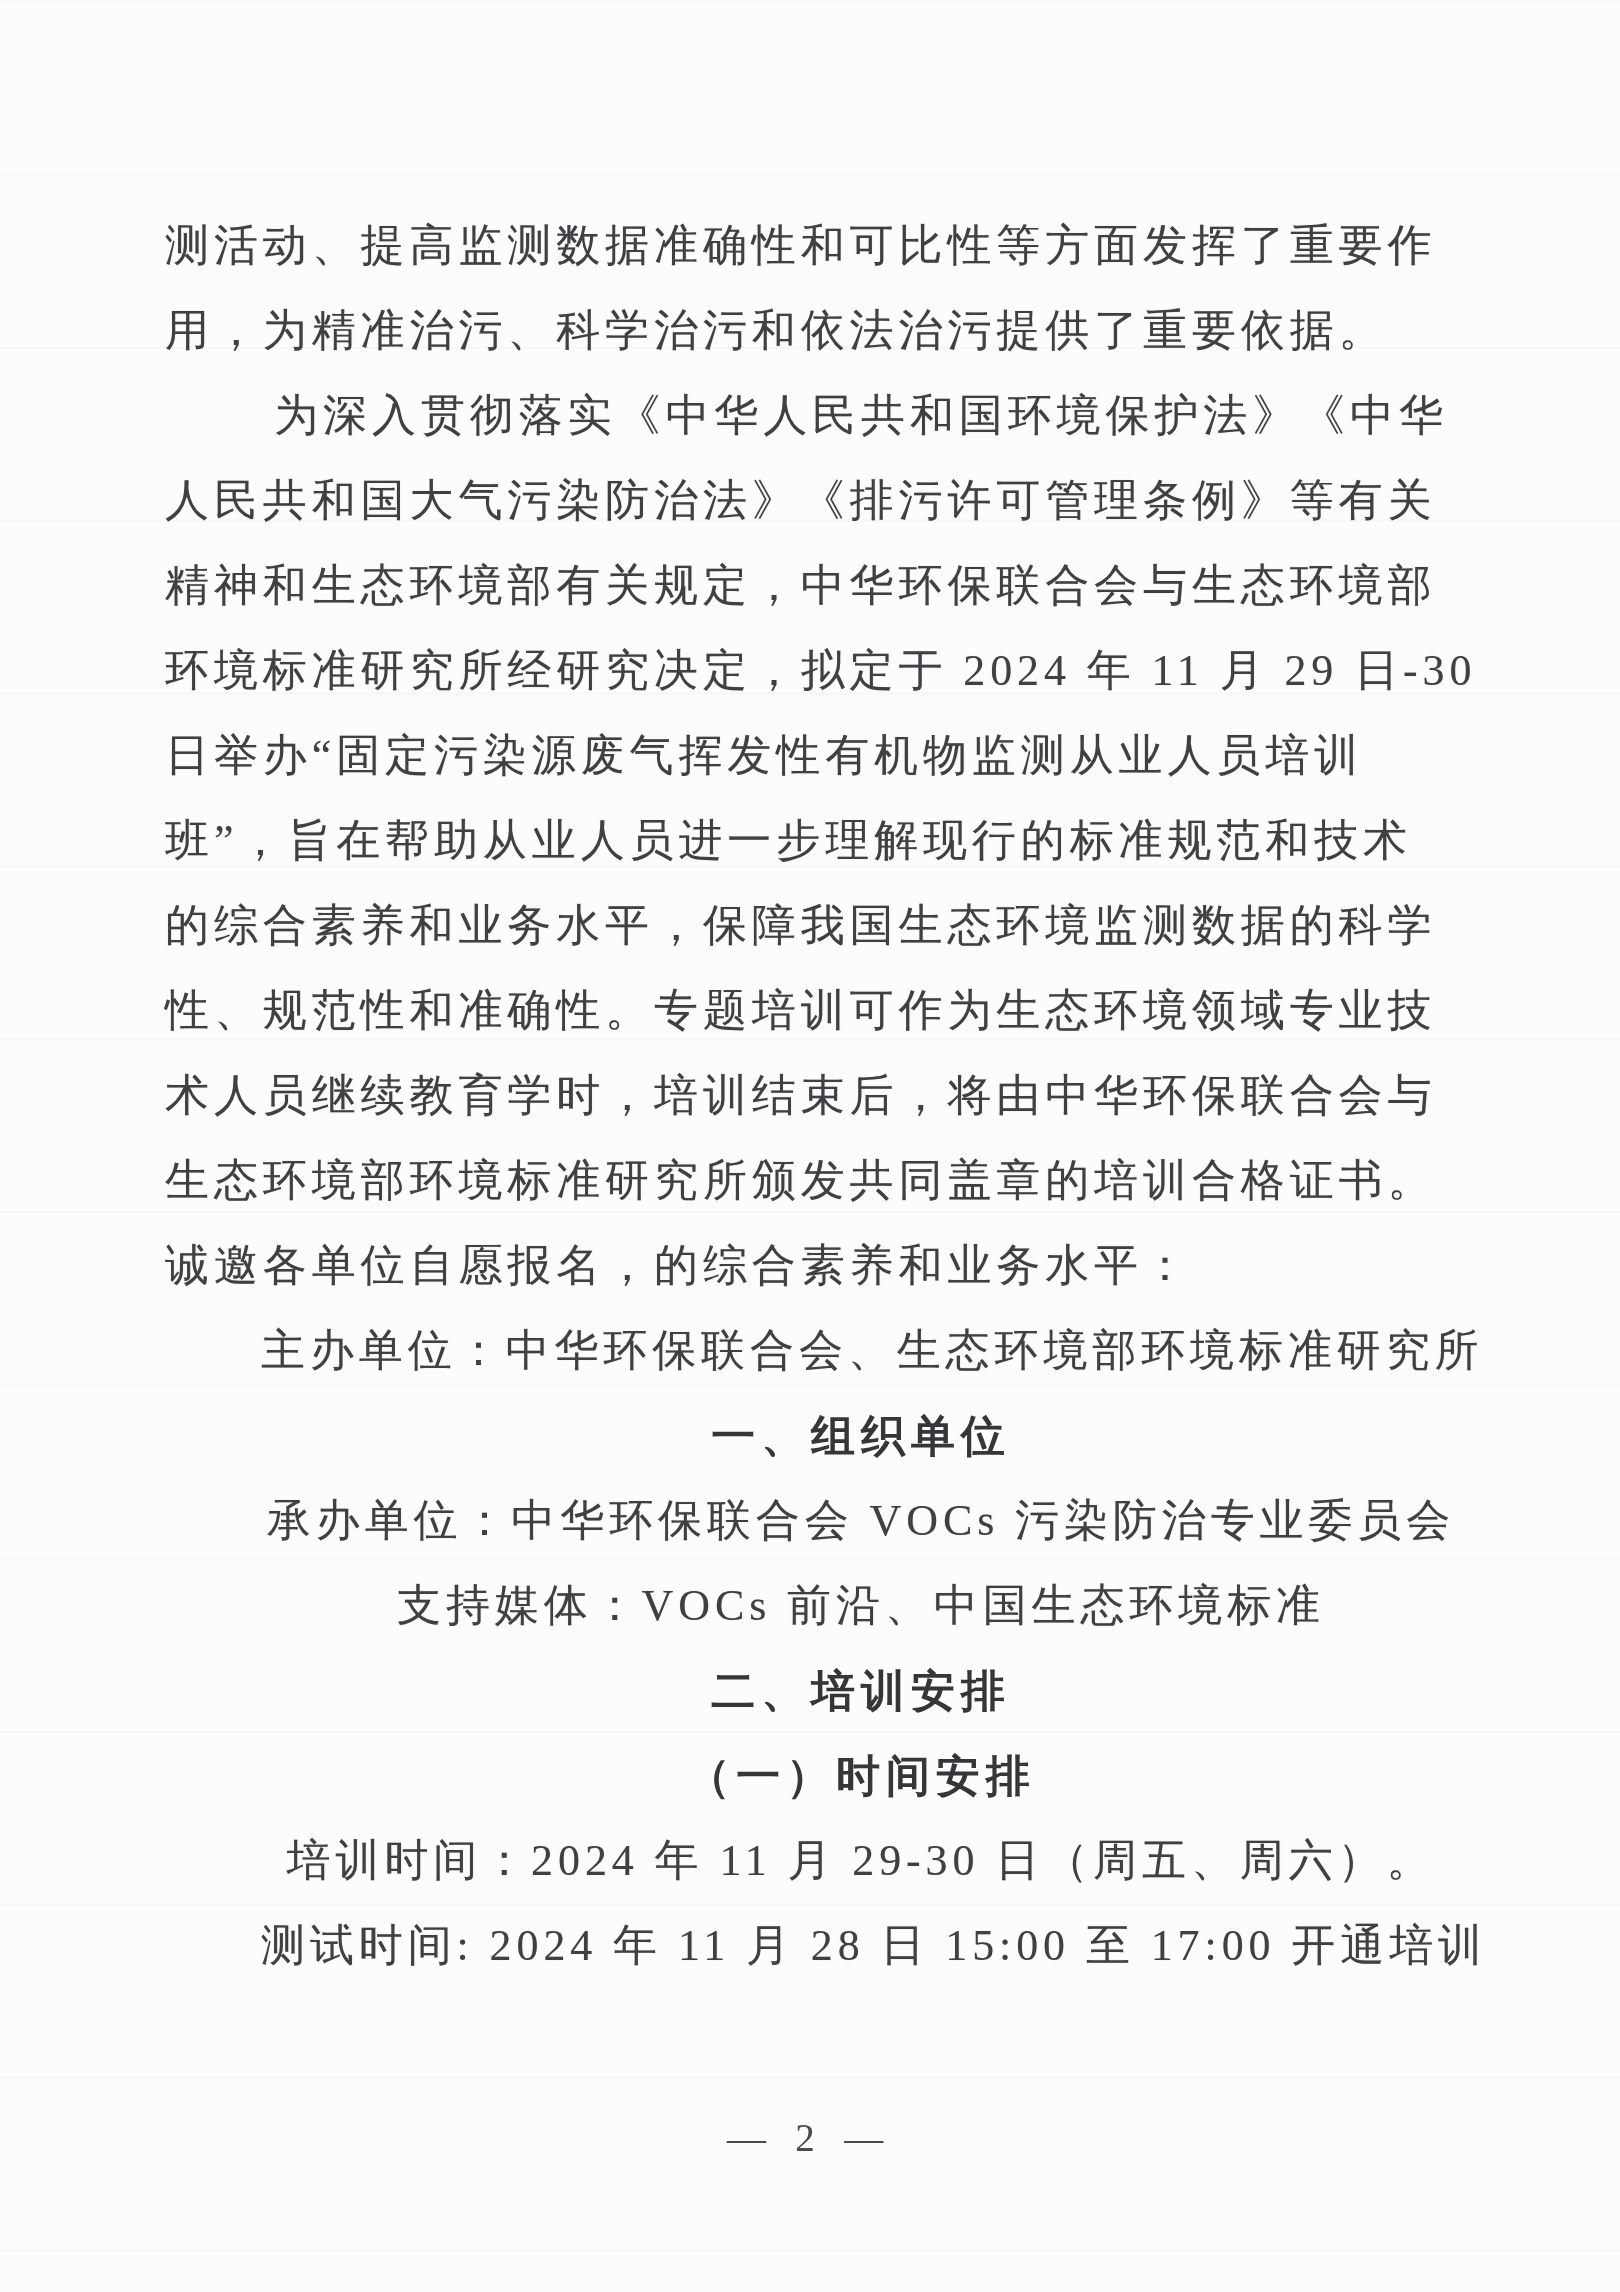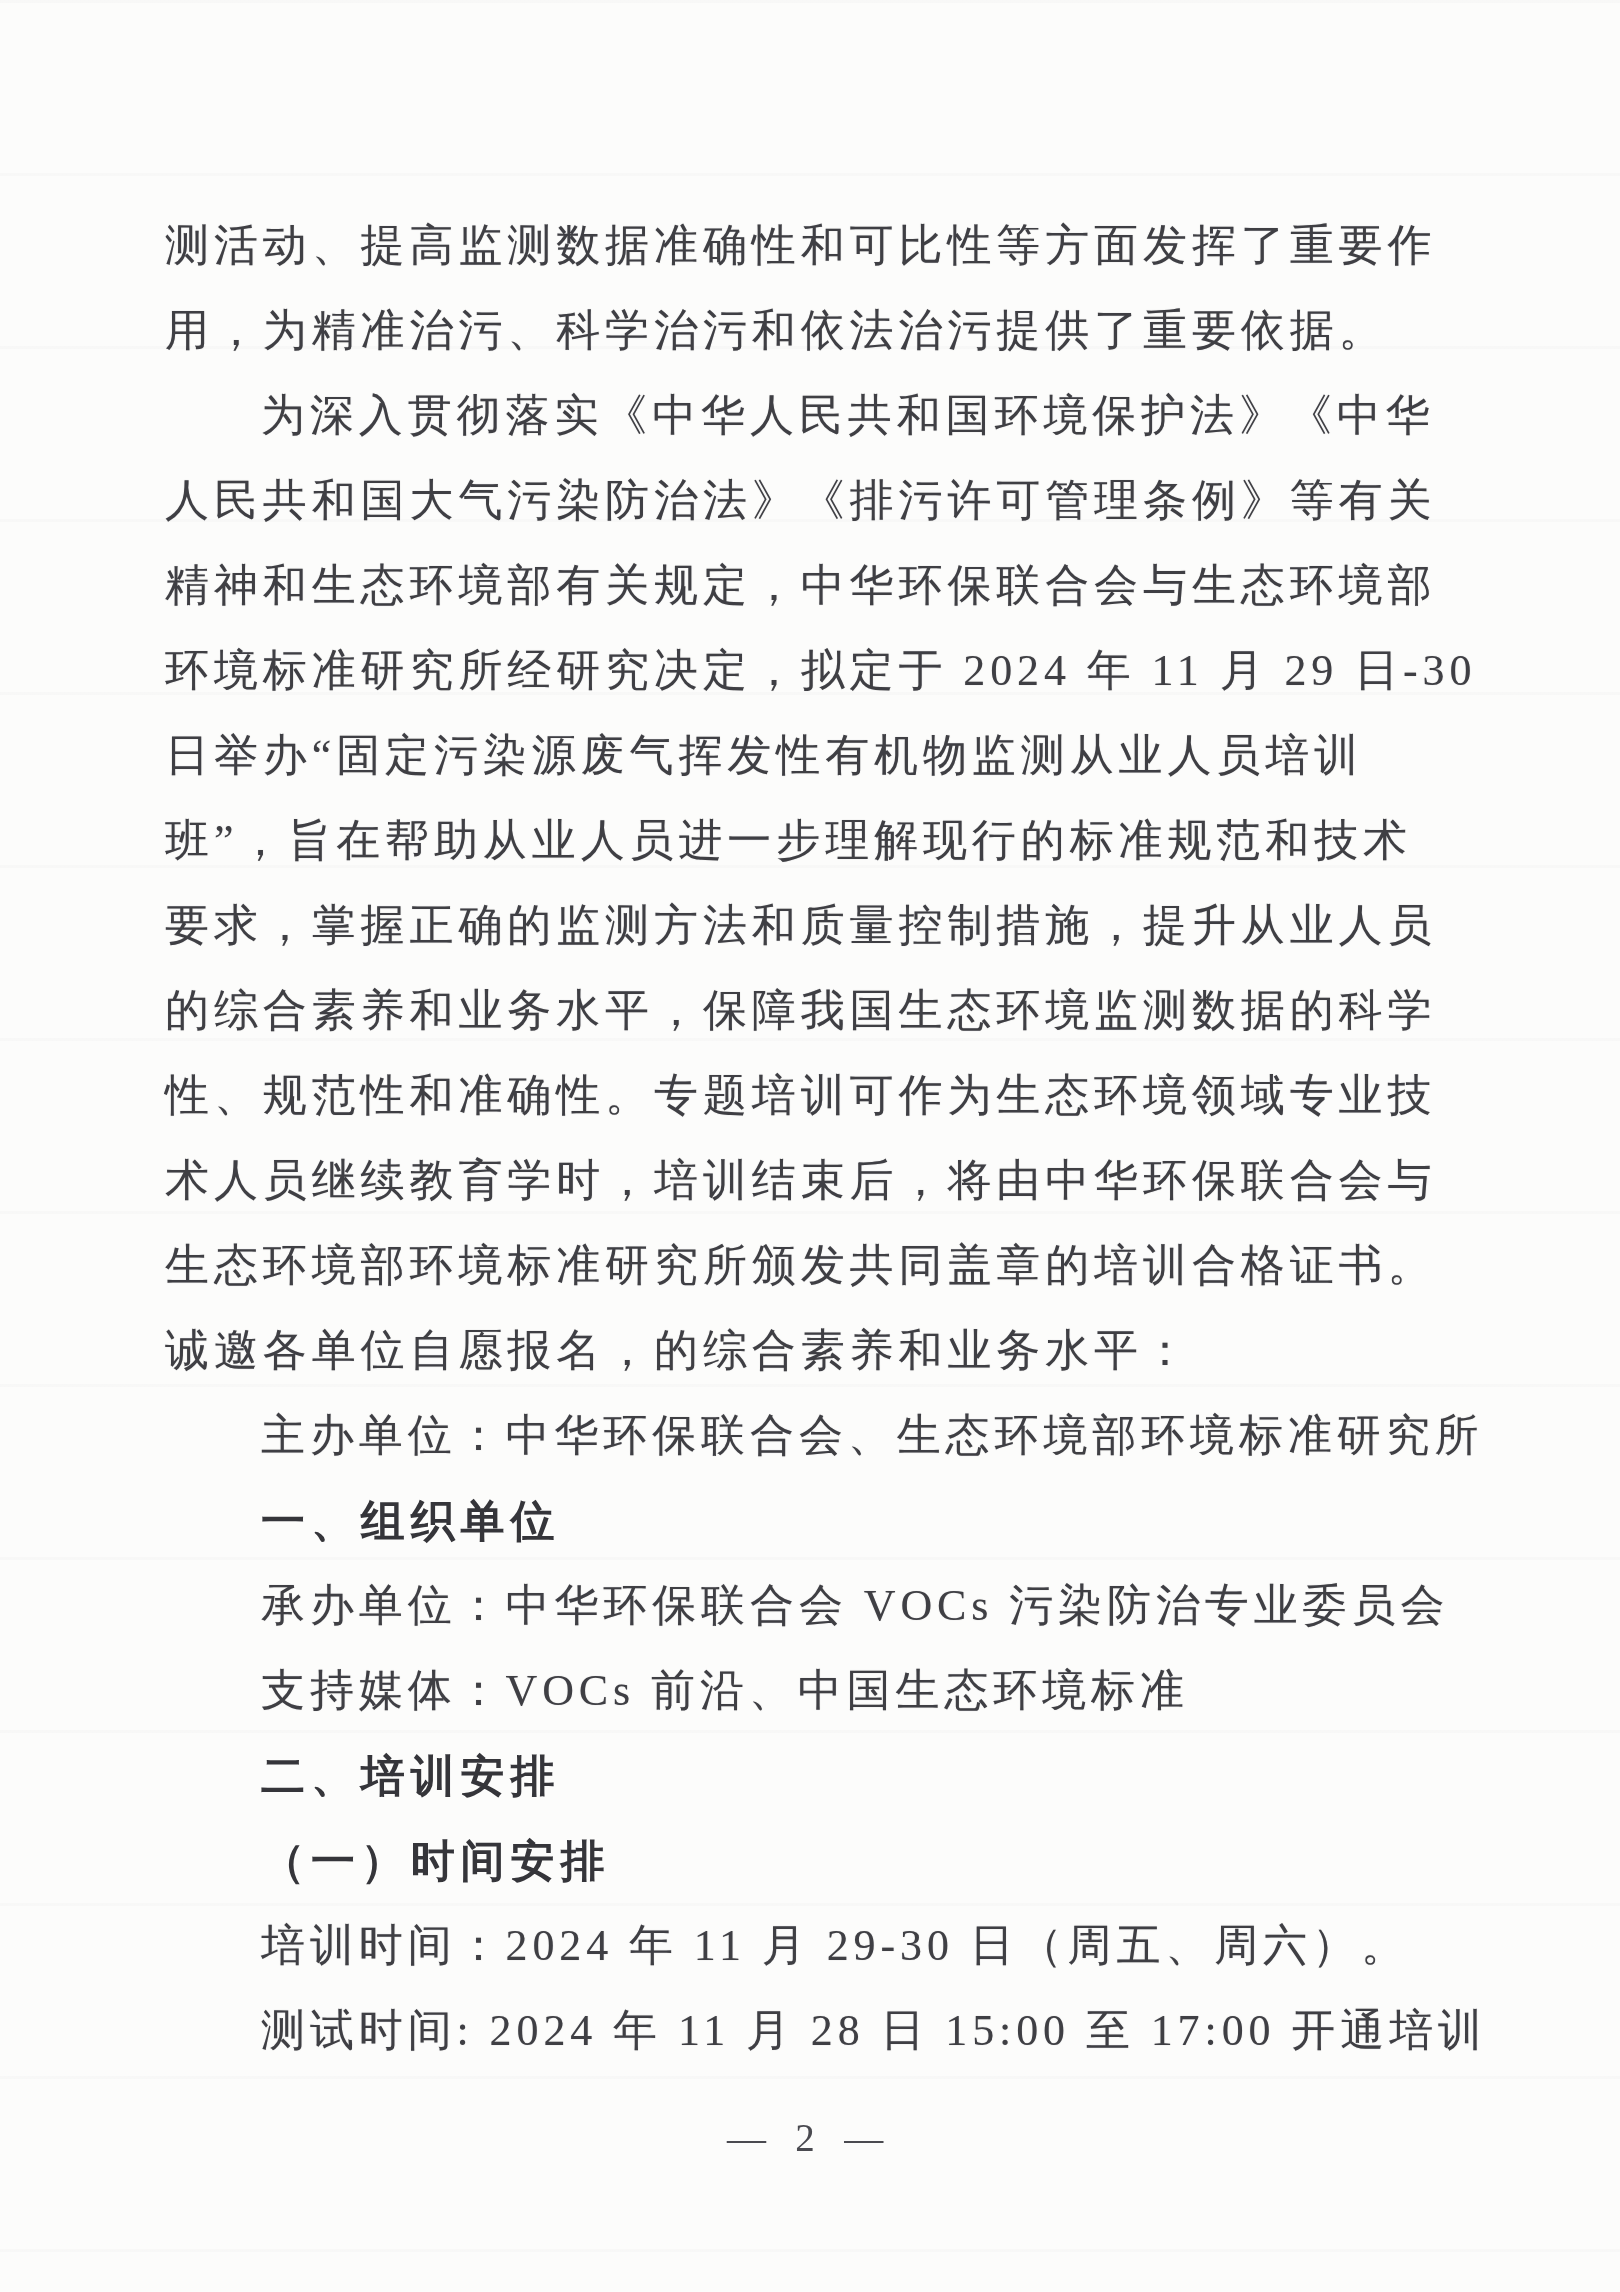--- a/index.html
+++ b/index.html
@@ -42,20 +42,21 @@
   }
   .line.heading {
     font-family: "Liberation Sans", "DejaVu Sans", sans-serif;
     font-weight: 700;
     color: #35353a;
     letter-spacing: 5.9px;
     text-shadow: none;
   }
   .line.indent {
     padding-left: 96px;
+    text-align: center;
   }
   .footer {
     position: absolute;
     left: 0;
     top: 2115px;
     width: 100%;
     text-align: center;
   }
   .footer span {
     font-size: 39px;
@@ -70,21 +71,20 @@
 <div class="page">
   <div class="content" id="content">
       <div class="line body">测活动、提高监测数据准确性和可比性等方面发挥了重要作</div>
       <div class="line body">用，为精准治污、科学治污和依法治污提供了重要依据。</div>
       <div class="line body indent">为深入贯彻落实《中华人民共和国环境保护法》《中华</div>
       <div class="line body">人民共和国大气污染防治法》《排污许可管理条例》等有关</div>
       <div class="line body">精神和生态环境部有关规定，中华环保联合会与生态环境部</div>
       <div class="line body">环境标准研究所经研究决定，拟定于 2024 年 11 月 29 日-30</div>
       <div class="line body">日举办“固定污染源废气挥发性有机物监测从业人员培训</div>
       <div class="line body">班”，旨在帮助从业人员进一步理解现行的标准规范和技术</div>
-      <div class="line body">要求，掌握正确的监测方法和质量控制措施，提升从业人员</div>
       <div class="line body">的综合素养和业务水平，保障我国生态环境监测数据的科学</div>
       <div class="line body">性、规范性和准确性。专题培训可作为生态环境领域专业技</div>
       <div class="line body">术人员继续教育学时，培训结束后，将由中华环保联合会与</div>
       <div class="line body">生态环境部环境标准研究所颁发共同盖章的培训合格证书。</div>
       <div class="line body">诚邀各单位自愿报名，的综合素养和业务水平：</div>
       <div class="line body indent">主办单位：中华环保联合会、生态环境部环境标准研究所</div>
       <div class="line heading indent">一、组织单位</div>
       <div class="line body indent">承办单位：中华环保联合会 VOCs 污染防治专业委员会</div>
       <div class="line body indent">支持媒体：VOCs 前沿、中国生态环境标准</div>
       <div class="line heading indent">二、培训安排</div>

